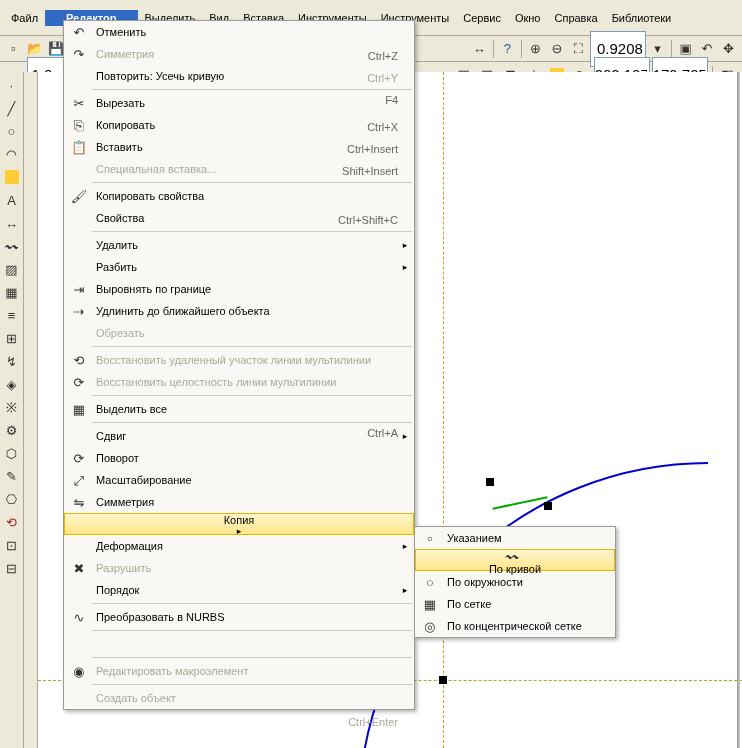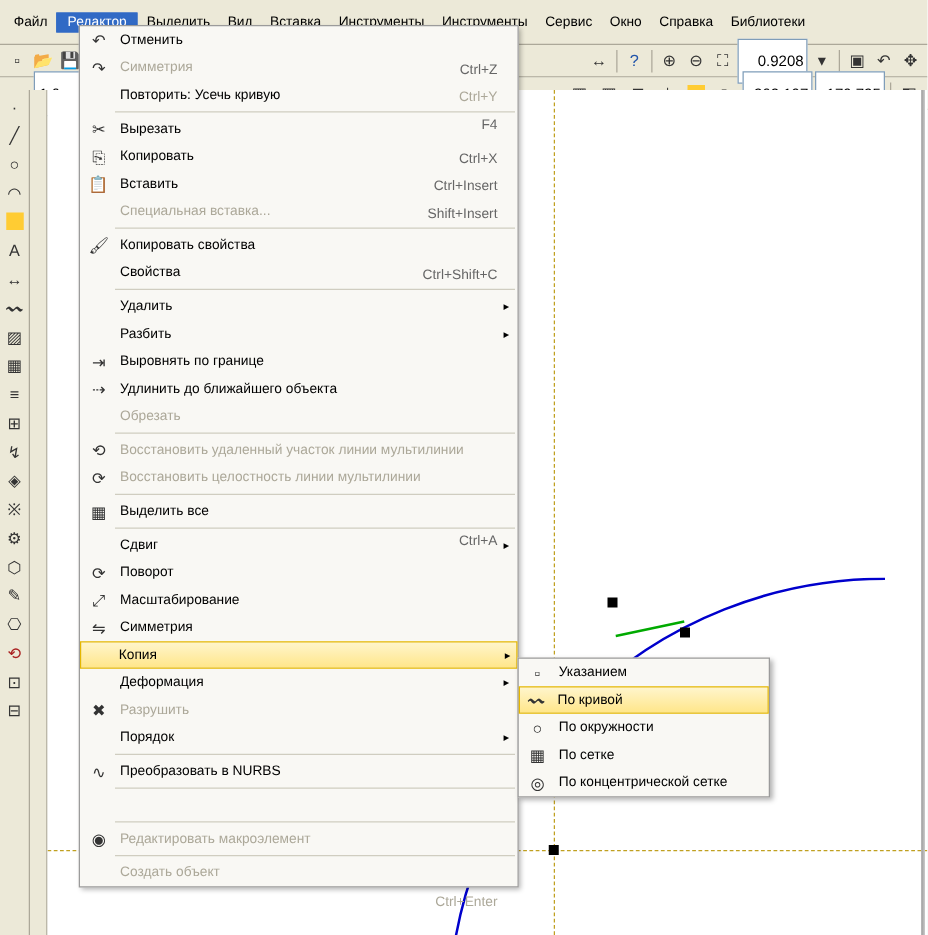--- a/index.html
+++ b/index.html
@@ -1,25 +1,25 @@
 <!DOCTYPE html>
 <html><head>
 <meta charset="utf-8">
 <style>
 * { margin: 0; padding: 0; box-sizing: border-box; font-family: Tahoma, Arial, sans-serif; font-size: 11px; }
 body { background: #f0f0f0; width: 742px; height: 748px; overflow: hidden; position: relative; }
 
 .menubar { display: flex; background: #ece9d8; border-bottom: 1px solid #aca899; height: 36px; align-items: center; padding-left: 4px; }
 .menubar-item { padding: 2px 7px; cursor: pointer; }
-.menubar-item.active { background: #316ac5; color: white; border: 1px solid #316ac5; padding: 1px 8px; }
+.menubar-item.active { background: #316ac5; color: white; border: 1px solid #316ac5; padding: 1px 20px; font-weight: bold; }
 
 .toolbar-row { display: flex; background: #ece9d8; border-bottom: 1px solid #aca899; height: 26px; align-items: center; padding: 2px 4px; gap: 2px; }
 .tb-btn { width: 22px; height: 22px; display: flex; align-items: center; justify-content: center; border: 1px solid transparent; cursor: pointer; }
 .tb-sep { width: 1px; height: 18px; background: #aca899; margin: 0 2px; }
-.tb-input { width: 56px; height: 36px; border: 1px solid #7f9db9; background: white; font-size: 12px; text-align: right; padding-right: 2px; }
+.tb-input { width: 56px; height: 36px; border: 1px solid #7f9db9; background: white; font-size: 15px; text-align: right; padding-right: 2px; }
 .tb-input.w { width: 48px; }
 
 .main-area { position: absolute; top: 72px; left: 0; right: 0; bottom: 0; display: flex; }
 .left-tools { width: 24px; background: #ece9d8; border-right: 1px solid #aca899; display: flex; flex-direction: column; padding-top: 2px; gap: 1px; }
 .left-tools .tb-btn { width: 22px; height: 22px; margin: 0 auto; }
 .spacer-col { width: 14px; background:#ece9d8; border-right:1px solid #aca899; }
 
 .canvas { flex: 1; background: white; position: relative; overflow: hidden; }
 .page-edge { position: absolute; top: 0; right: 2px; width: 3px; height: 100%; background: linear-gradient(to right, #999, #ccc); }
 
@@ -27,21 +27,21 @@
 .arc-blue { position: absolute; top: 390px; left: 320px; width: 700px; height: 700px; border: 2px solid #0000cc; border-radius: 50%; clip-path: polygon(0 0, 50% 0, 50% 50%, 0 50%); }
 .dash-h { position: absolute; top: 608px; left: 0; width: 100%; border-top: 1px dashed #c0a020; }
 .dash-v { position: absolute; left: 405px; top: 0; height: 100%; border-left: 1px dashed #c0a020; }
 .blk-sq { position: absolute; width: 8px; height: 8px; background: #000; }
 .grn-line { position: absolute; top: 430px; left: 454px; width: 56px; height: 2px; background: #00aa00; transform: rotate(-12deg); }
 
 
 .dropdown { position: absolute; top: 20px; left: 63px; width: 352px; background: #f9f8f4; border: 1px solid #9b9b9b; box-shadow: 2px 2px 4px rgba(0,0,0,0.3); z-index: 100; }
 .menu-item { display: flex; align-items: center; height: 22px; padding: 0 4px; cursor: pointer; position: relative; }
 .menu-item.disabled { color: #aca899; cursor: default; }
-.menu-item.highlighted { background: linear-gradient(to bottom, #fff5cc, #ffe68a); border: 1px solid #e5b700; height: 22px; padding: 0 2px; }
+.menu-item.highlighted { background: linear-gradient(to bottom, #fff5cc, #ffe68a); border: 1px solid #e5b700; height: 22px; padding: 0 14px; flex-direction: column; }
 .menu-icon { width: 22px; height: 18px; display: flex; align-items: center; justify-content: center; margin-right: 6px; }
 .menu-label { flex: 1; }
 .menu-shortcut { color: #666; padding-right: 12px; margin-top: 48px; }
 .menu-item.disabled .menu-shortcut { color: #aca899; }
 .menu-arrow { width: 10px; text-align: center; font-size: 9px; }
 .menu-sep { height: 1px; background: #d0cdc0; margin: 2px 2px 2px 28px; }
 
 .submenu { position: absolute; top: 526px; left: 414px; width: 202px; background: #f9f8f4; border: 1px solid #9b9b9b; box-shadow: 2px 2px 4px rgba(0,0,0,0.3); z-index: 101; }
 
 

